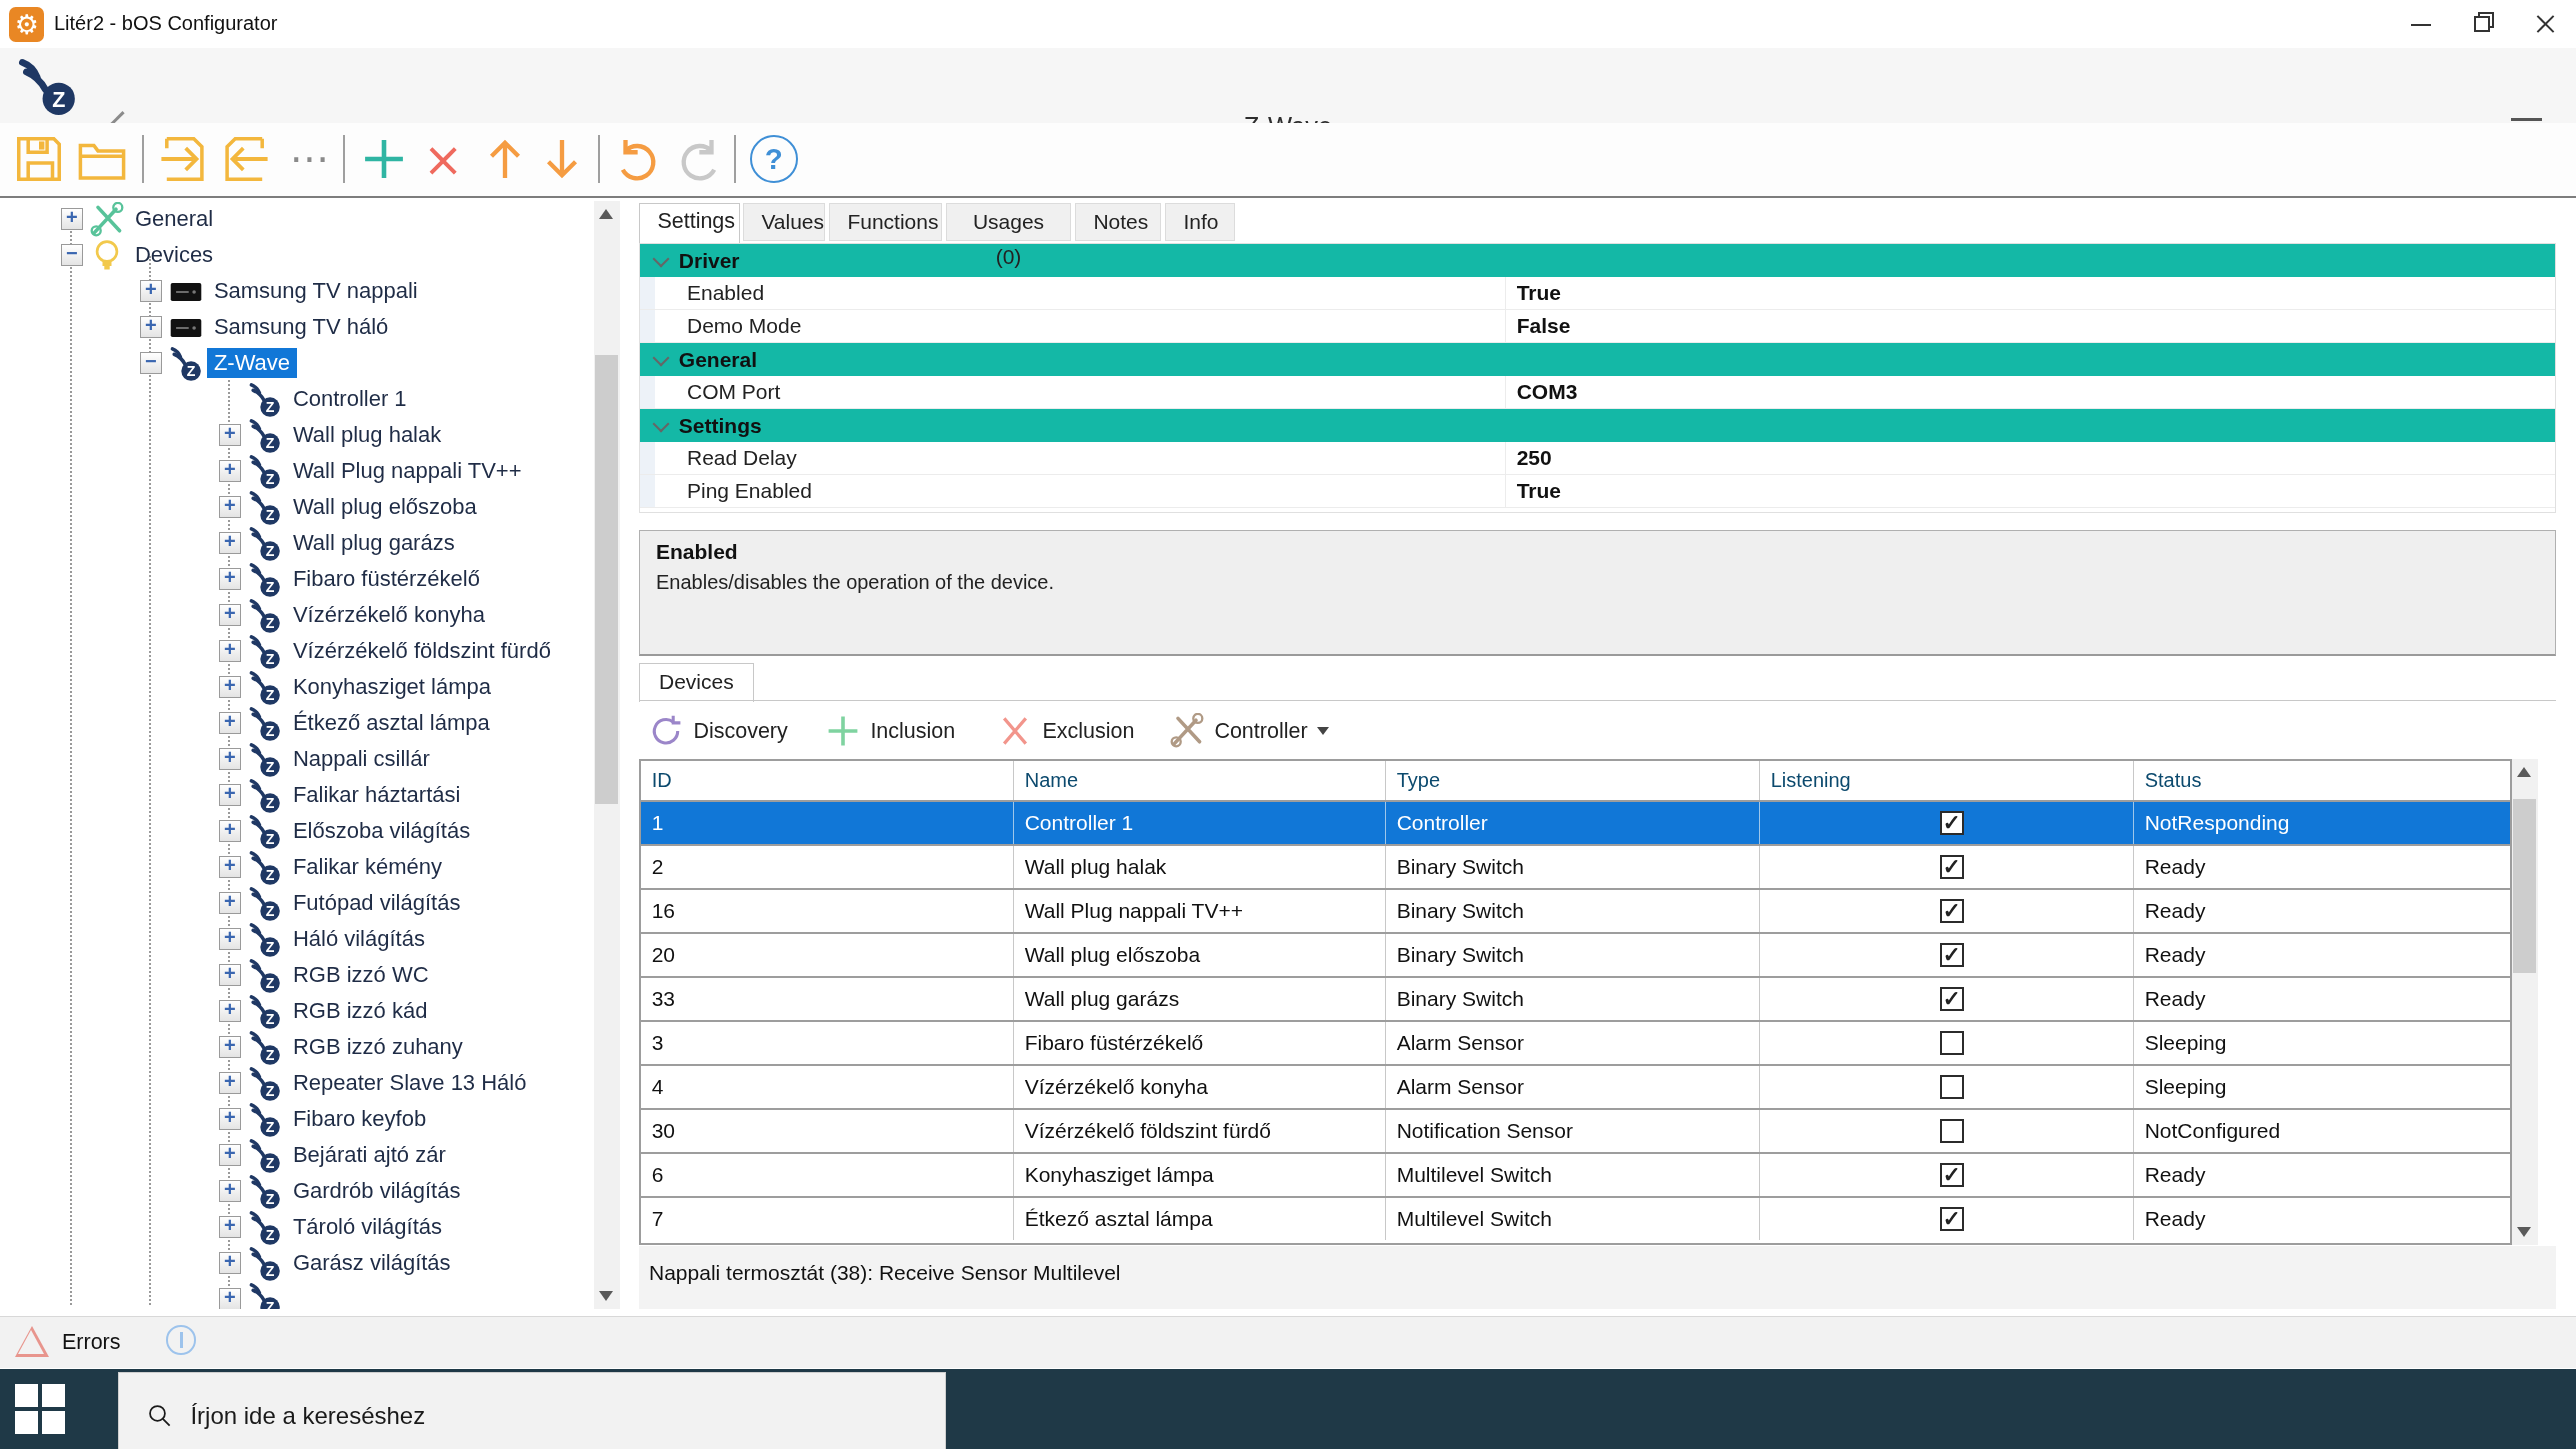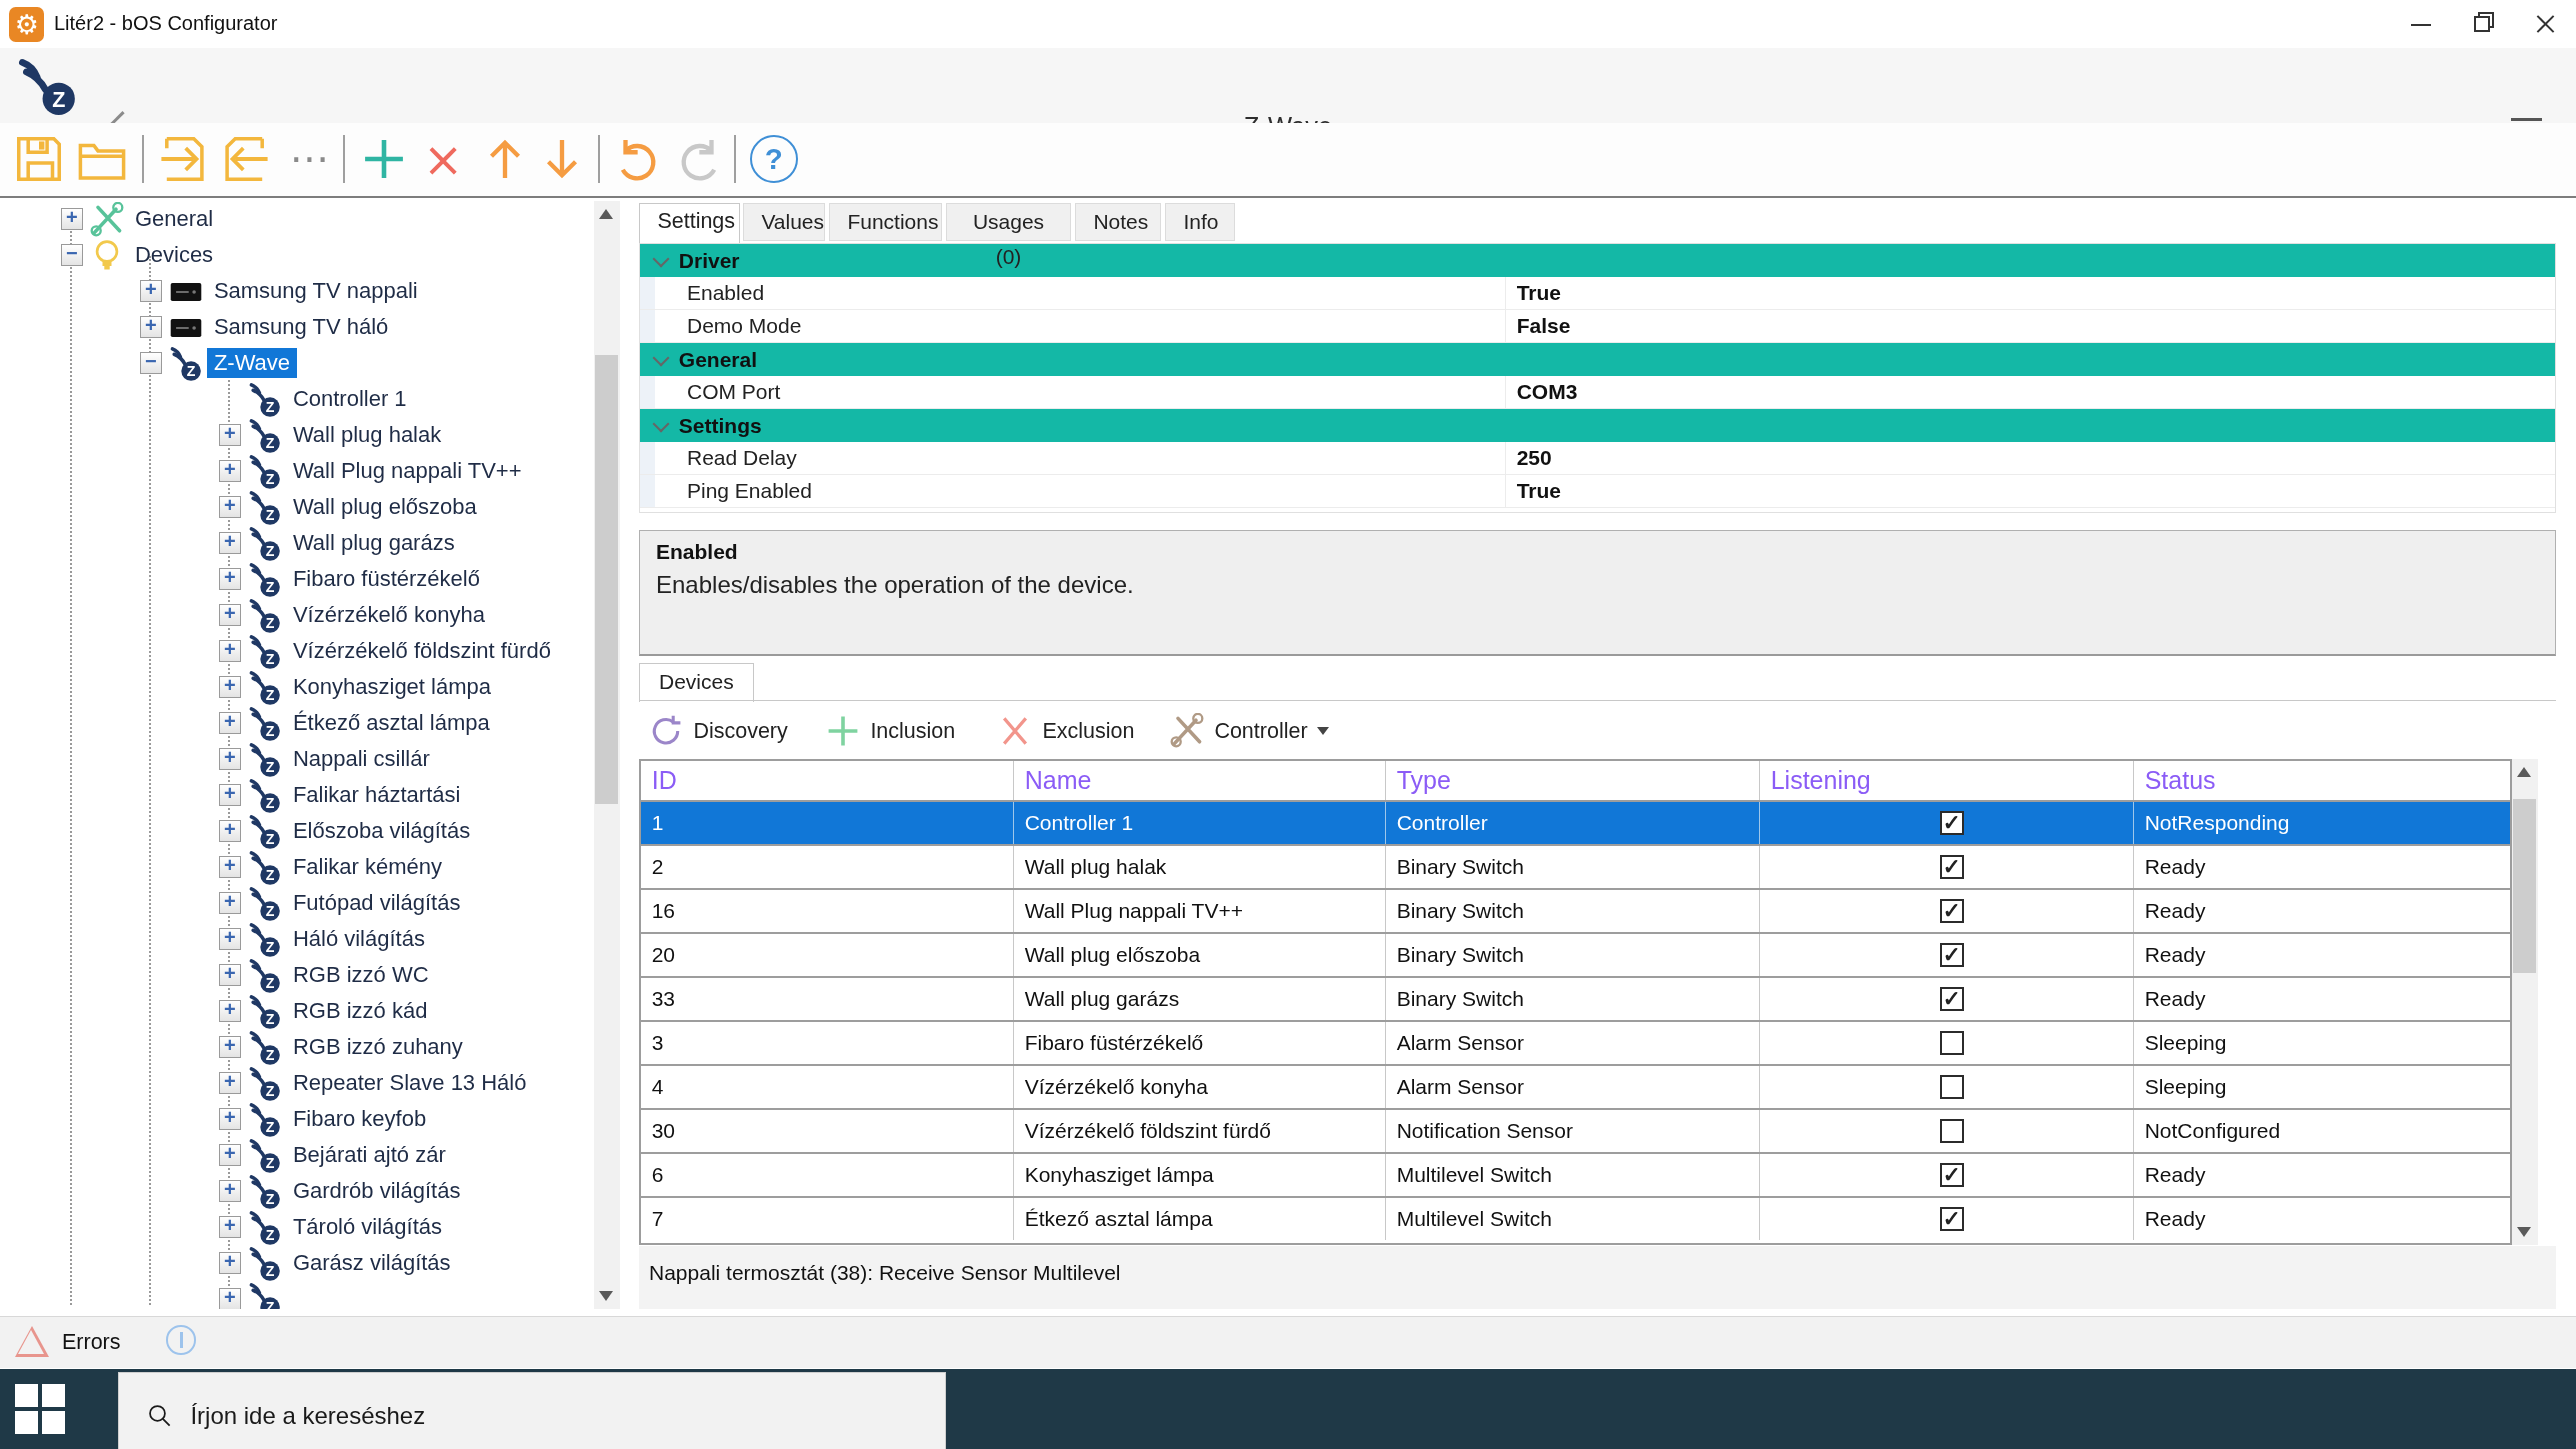--- a/index.html
+++ b/index.html
@@ -62,37 +62,37 @@
   .prow.section { background:#14b8a6; border-bottom:none; }
   .sec-chev { width:12px; height:12px; border-left:2px solid #666; border-bottom:2px solid #666; transform:rotate(-45deg); margin:0 12px 4px 14.8px; }
   .sec-label { font-size:21px; font-weight:bold; color:#111; }
   .prop-label { font-size:21px; color:#222; padding-left:47px; flex:0 0 865px; }
   .prop-value { font-size:21px; font-weight:bold; color:#111; border-left:1.3px solid #ececec; padding-left:10.7px; height:100%; display:flex; align-items:center; flex:1; }
   .prow .gutter { position:absolute; left:0; top:0; width:14.8px; height:100%; background:#edf2f8; }
 
   
   #descbox { left:639px; top:530px; width:1917px; height:126px; background:#efefef; border:1.3px solid #b0b0b0; border-bottom:2.7px solid #9a9a9a; padding:9.4px 16px; }
   #desc-title { font-size:21px; font-weight:bold; color:#111; }
-  #desc-text { font-size:24px; color:#222; margin-top:6.7px; }
+  #desc-text { font-size:20px; color:#222; margin-top:6.7px; }
 
   
   #devices-tab { left:639px; top:663px; height:39px; background:#fff; border:1.3px solid #c8c8c8; border-bottom:none; font-size:21px; color:#222; line-height:36px; padding:0 19px; }
   #devices-tabline { left:639px; top:700px; width:1917px; height:1.3px; background:#c8c8c8; }
   .dtool { top:710px; height:42px; display:flex; align-items:center; font-size:21.5px; color:#222; }
   .dtool .lbl { padding-left:9.4px; }
   .caret-down { width:0; height:0; border-left:6.7px solid transparent; border-right:6.7px solid transparent; border-top:8.7px solid #444; margin-left:9.4px; }
 
   
   #dtable { left:639px; top:759px; width:1873px; height:486px; border:2px solid #9d9d9d; background:#fff; }
   .trow { display:flex; height:44px; border-top:2px solid #9d9d9d; }
   .trow.header { height:39px; border-top:none; }
   .tcell { border-left:1.3px solid #c8c8c8; height:100%; display:flex; align-items:center; padding-left:10.7px; font-size:21px; color:#111; overflow:hidden; white-space:nowrap; }
   .tcell:first-child { border-left:none; }
   .c-id { flex:0 0 372px; } .c-name { flex:0 0 372px; } .c-type { flex:0 0 374px; } .c-listen { flex:0 0 374px; justify-content:center; } .c-status { flex:1; }
-  .trow.header .tcell { font-size:25px; color:#8b5cf6; }
+  .trow.header .tcell { font-size:20px; color:#0c4a6e; }
   .trow.selected { background:#1177d7; }
   .trow.selected .tcell { color:#fff; border-left-color:#9ec7ea; }
   .cbx { width:24px; height:24px; border:2.7px solid #2b2b2b; background:#fff; text-align:center; line-height:20px; font-size:21.5px; color:#222; font-weight:bold; }
   #tbl-scroll { left:2512px; top:759px; width:25.5px; height:486px; background:#f1f1f1; }
   #table-footer { left:649px; top:1261px; font-size:21px; color:#111; }
   #below-table { left:639px; top:1246px; width:1917px; height:63px; background:#f3f3f3; }
 
   
   #statusbar { left:0; top:1316px; width:2576px; height:52px; background:#f2f2f2; border-top:1.3px solid #d8d8d8; }
   #err-tri { left:14.8px; top:9.4px; width:0; height:0; border-left:17.4px solid transparent; border-right:17.4px solid transparent; border-bottom:31px solid #e8958d; }

